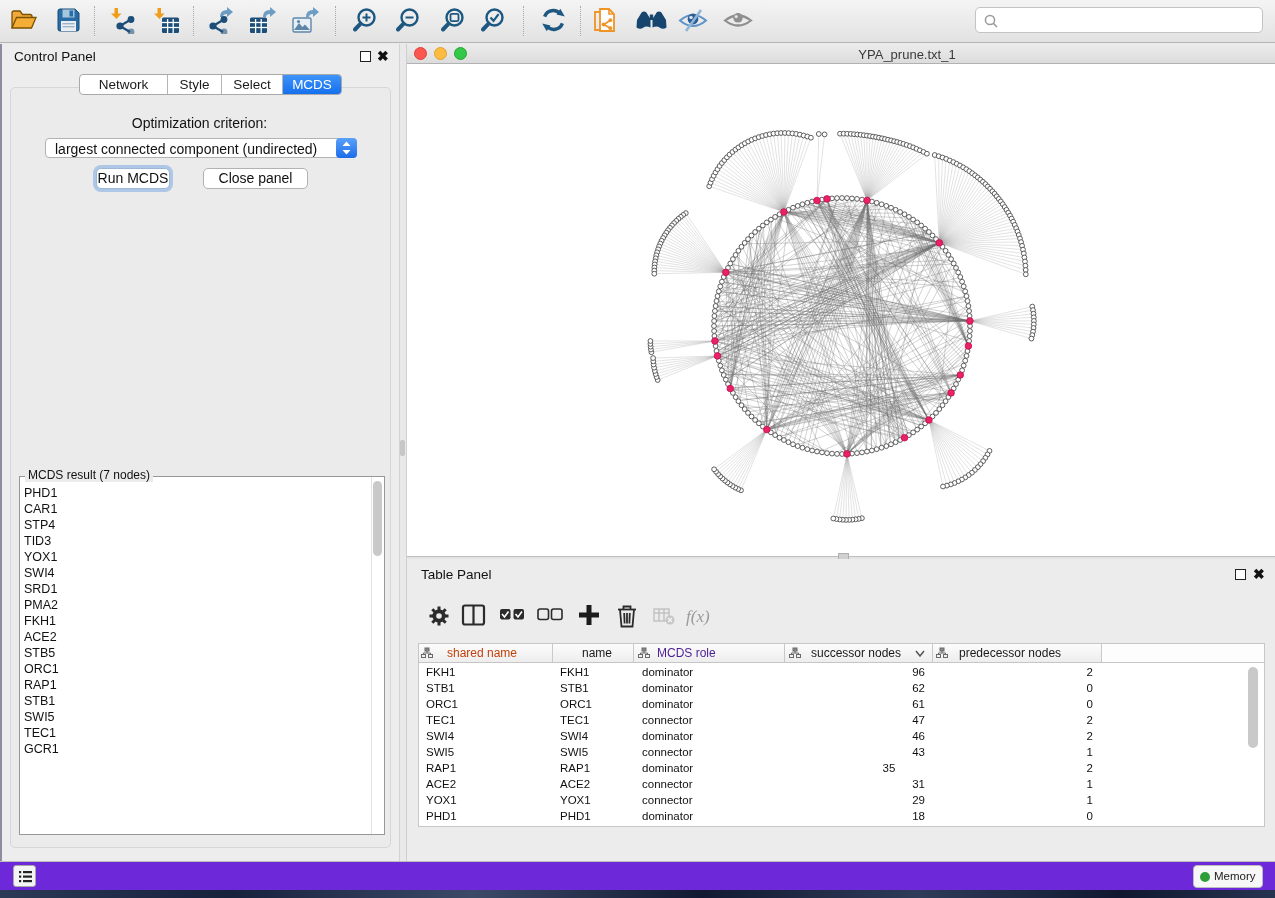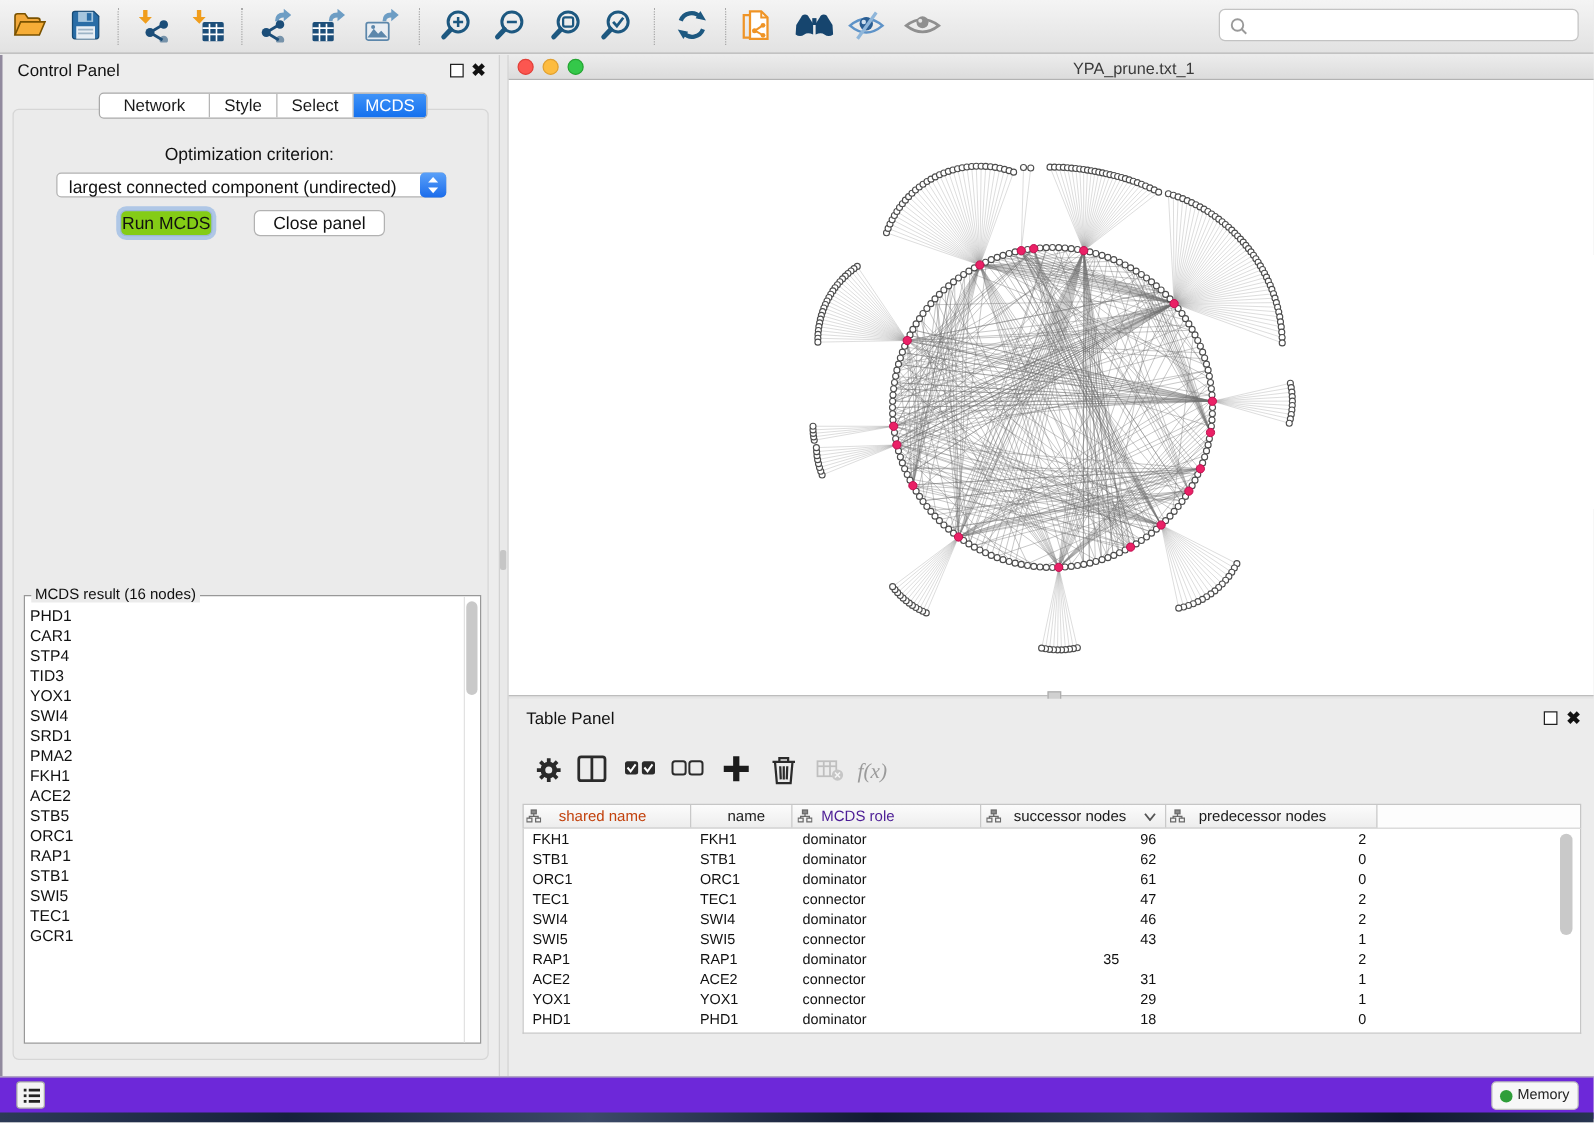--- a/index.html
+++ b/index.html
@@ -183,25 +183,25 @@
     <div class="abs" style="right:-1px;top:-1px;width:21px;height:20px;border-radius:4px;background:linear-gradient(#5ba1f9,#1b6ceb)">
       <svg width="21" height="20" viewBox="0 0 21 20">
           <path d="M6.5 8 L10.5 3.5 L14.5 8 Z" fill="#fff"></path>
           <path d="M6.5 12 L10.5 16.5 L14.5 12 Z" fill="#fff"></path>
         </svg>
     </div>
   </div>
 
   <div class="abs" style="left:0;top:71px;width:399px;text-align:center;font-size:14px;color:#111">Optimization criterion:</div>
 
-  <div class="abs" style="left:96px;top:124px;width:74px;height:21px;background:#84cc16;border:1px solid #9cb8d8;border-radius:5px;box-shadow:0 0 0 3px rgba(125,170,225,0.55);font-size:14px;color:#111;text-align:center;line-height:19px">Run MCDS</div>
+  <div class="abs" style="left:96px;top:124px;width:74px;height:21px;background:#ffffff;border:1px solid #9cb8d8;border-radius:5px;box-shadow:0 0 0 3px rgba(125,170,225,0.55);font-size:14px;color:#111;text-align:center;line-height:19px">Run MCDS</div>
   <div class="abs" style="left:203px;top:124px;width:105px;height:21px;background:#fff;border:1px solid #b2b2b2;border-radius:5px;font-size:14px;color:#111;text-align:center;line-height:19px">Close panel</div>
 
   <div class="abs" style="left:19px;top:432px;width:366px;height:359px;background:#fff;border:1px solid #989898"></div>
-  <div class="abs" style="left:25px;top:424px;background:#ebebeb;padding:0 3px;font-size:12px;color:#111">MCDS result (16 nodes)</div>
+  <div class="abs" style="left:25px;top:424px;background:#ebebeb;padding:0 3px;font-size:12px;color:#111">MCDS result (7 nodes)</div>
   <div class="abs" style="left:24px;top:441px;font-size:12.5px;color:#111;line-height:16px">PHD1<br>CAR1<br>STP4<br>TID3<br>YOX1<br>SWI4<br>SRD1<br>PMA2<br>FKH1<br>ACE2<br>STB5<br>ORC1<br>RAP1<br>STB1<br>SWI5<br>TEC1<br>GCR1</div>
   <div class="abs" style="left:371px;top:433px;width:1px;height:357px;background:#e2e2e2"></div>
   <div class="abs" style="left:373px;top:437px;width:9px;height:75px;background:#c9c9c9;border-radius:4.5px"></div>
 </div>
 
 <div class="abs" style="left:399px;top:44px;width:8px;height:817px;background:#e9e9e9;border-left:1px solid #d2d2d2;border-right:1px solid #cfcfcf"></div>
 <div class="abs" style="left:400px;top:440px;width:5px;height:16px;background:#c6c6c6;border-radius:2px"></div>
 
 <div class="abs" style="left:407px;top:44px;width:868px;height:20px;background:linear-gradient(#ececec,#dcdcdc);border-bottom:1px solid #b2b2b2">
   <div class="abs" style="left:7px;top:2.5px;width:13px;height:13px;border-radius:50%;background:#fc5650;border:0.5px solid #e14039"></div>

